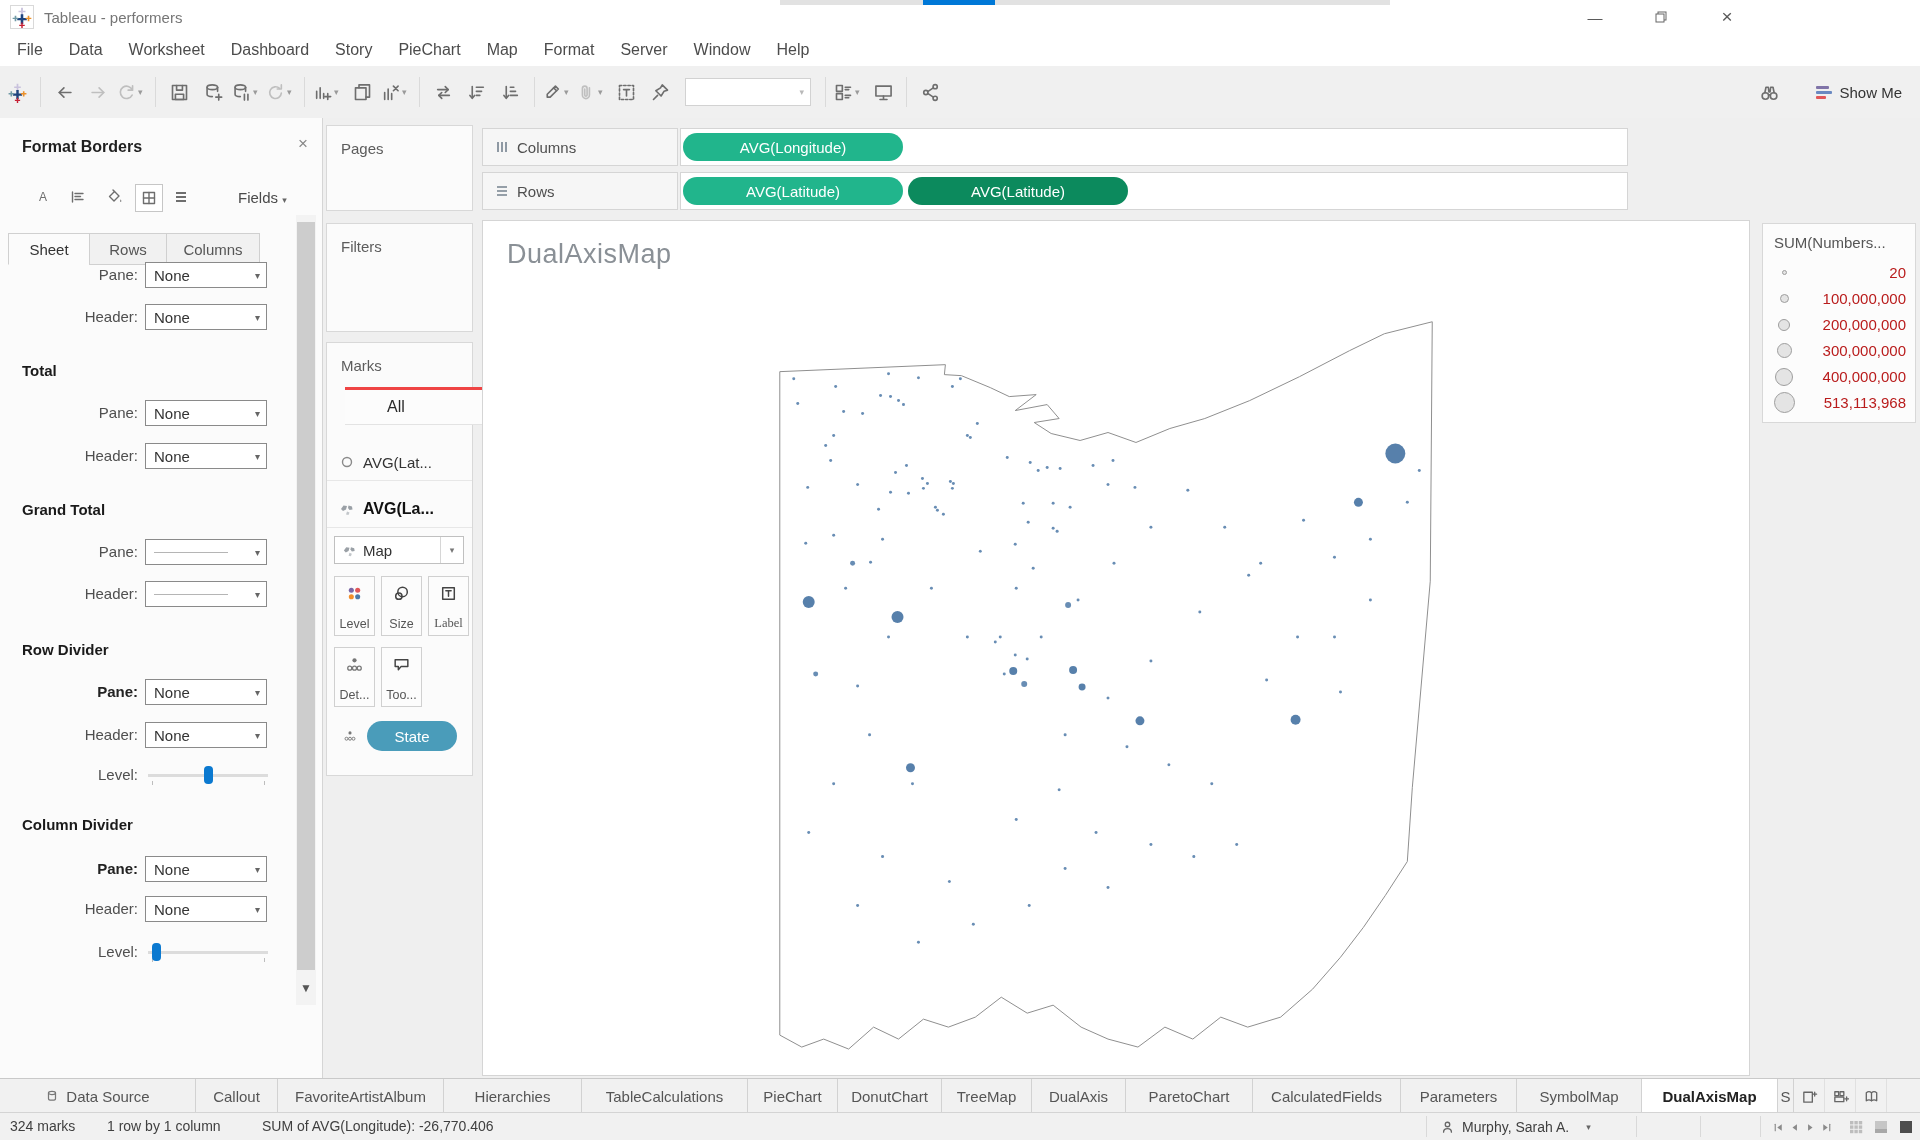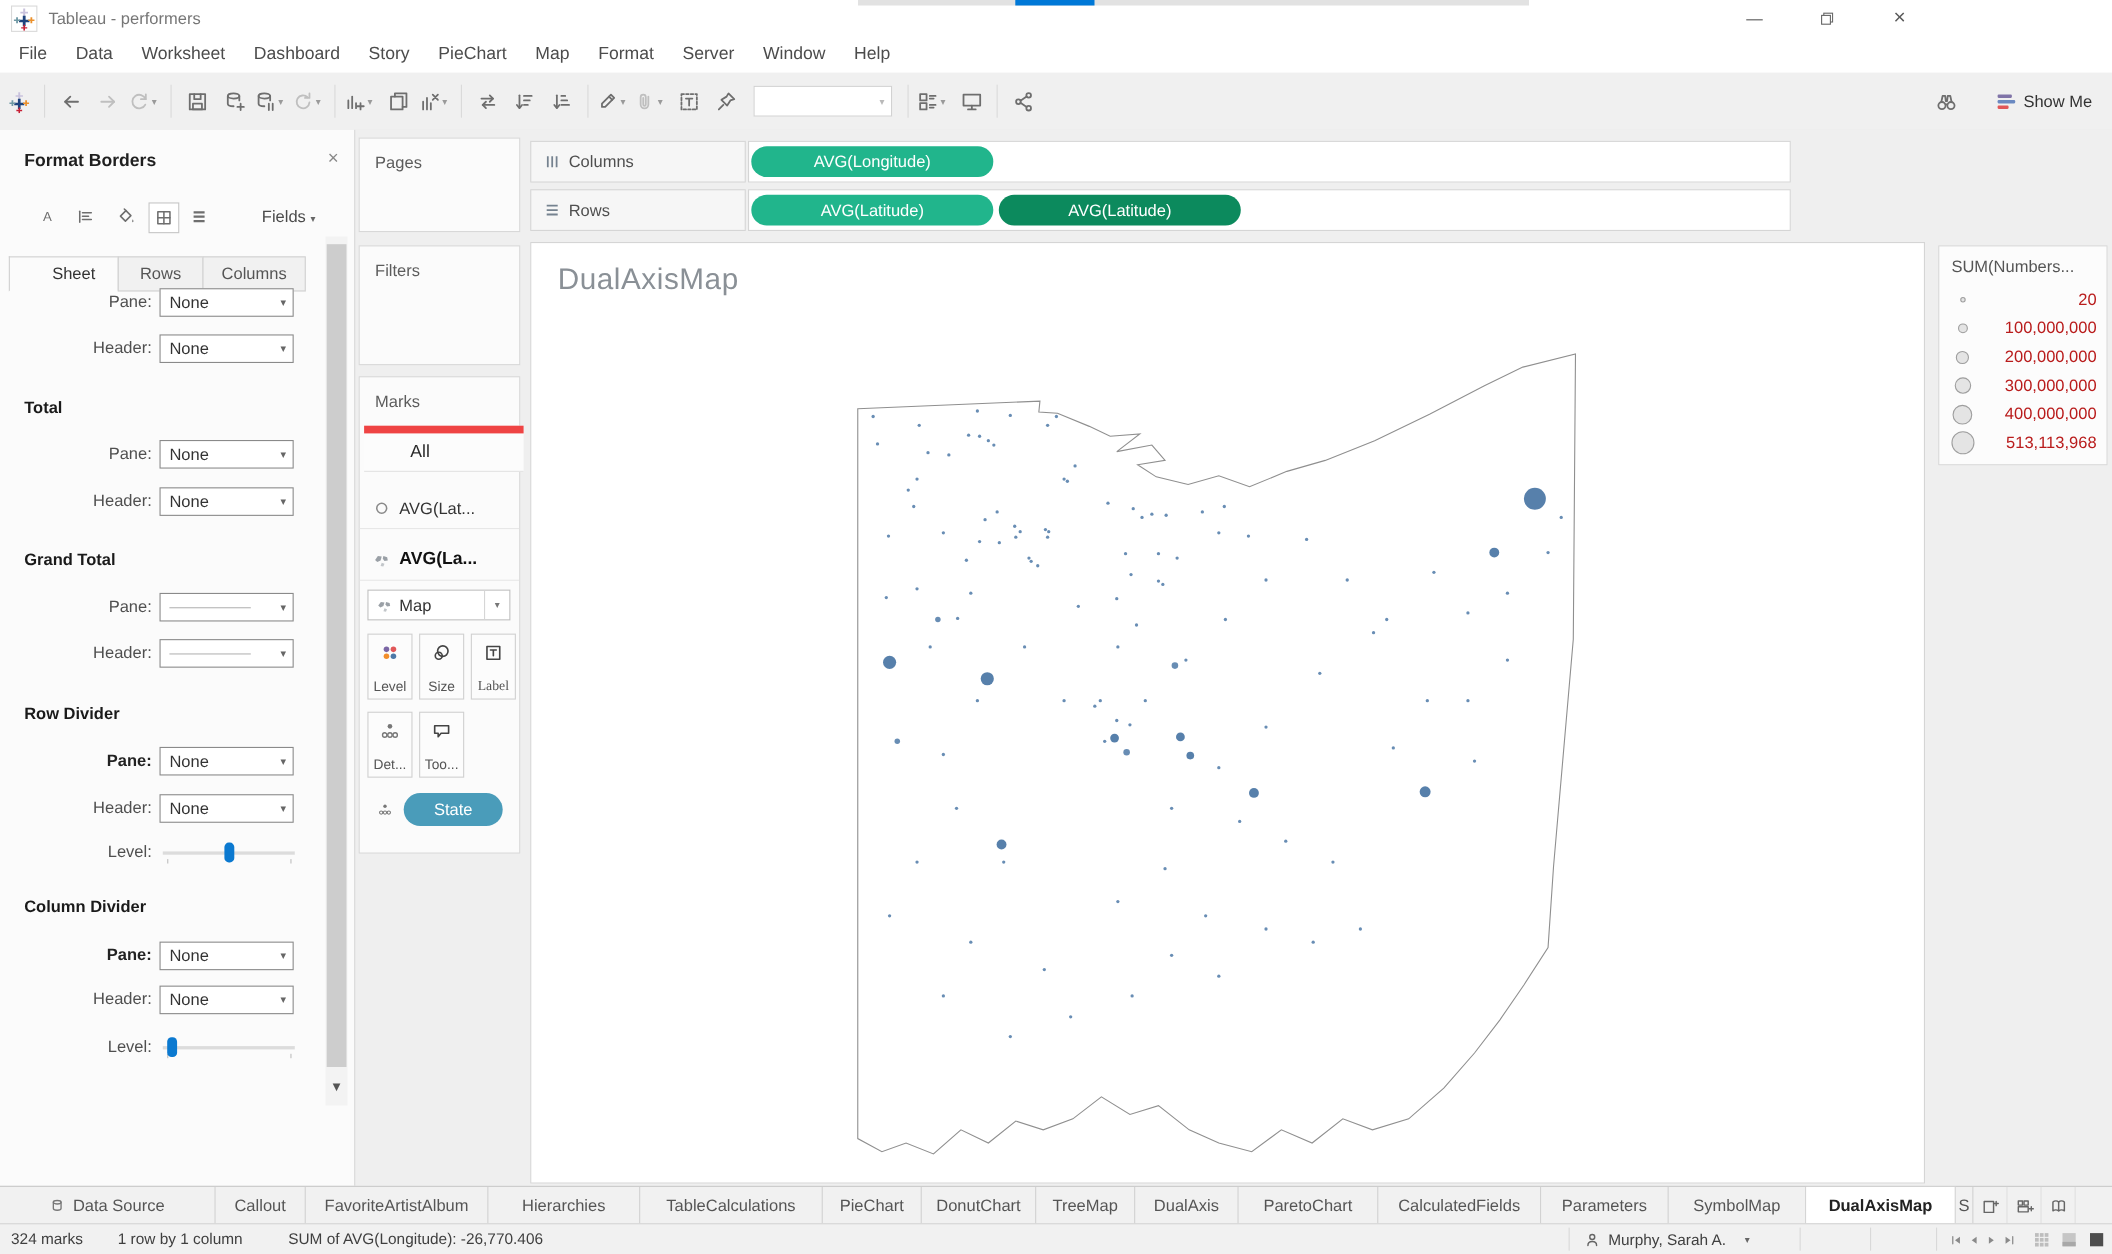--- a/index.html
+++ b/index.html
@@ -62,21 +62,21 @@
   .level-tick{position:absolute;top:7px;width:1px;height:4px;background:#bdbdbd}
   .fp-clear{position:absolute;left:28px;top:892px;width:267px;height:36px;background:#e9e9e9;border:1px solid #9f9f9f;display:flex;align-items:center;justify-content:center;color:#333;font-size:15px}
   .fp-scroll{position:absolute;left:296px;top:97px;width:20px;height:790px;background:#f3f3f3}
   .fp-thumb{position:absolute;left:1px;top:7px;width:18px;height:748px;background:#cdcdcd}
   .fp-chevron{position:absolute;left:0;top:762px;width:20px;height:22px;color:#555;font-size:12px;display:flex;align-items:center;justify-content:center}
 
   
   .cardscol{position:absolute;left:322px;top:0;width:158px;height:960px}
   .card{position:absolute;left:4px;width:147px;background:#fbfbfb;border:1px solid #d8d8d8;box-sizing:border-box}
   .card-label{position:absolute;left:14px;top:14px;color:#5c5c5c;font-size:15px}
-  .mk-all{position:absolute;left:4px;top:44px;width:100%;height:34px;border-top:7px solid #ef4444;border-bottom:1px solid #e3e3e3;display:flex;align-items:center;background:#fcfcfc}
+  .mk-all{position:absolute;left:18px;top:44px;width:100%;height:34px;border-top:3px solid #ef4444;border-bottom:1px solid #e3e3e3;display:flex;align-items:center;background:#fcfcfc}
   .mk-all span{margin-left:42px;font-size:16px;color:#2a2a2a}
   .mk-row{position:absolute;left:0;width:100%;height:36px;display:flex;align-items:center;border-bottom:1px solid #e7e7e7}
   .mk-row .mico{width:16px;height:16px;margin:0 8px 0 12px;color:#8a8a8a}
   .mk-row .mico svg{width:16px;height:16px}
   .mk-row .mtext{font-size:15px;color:#333}
   .mk-row.bold .mtext{font-weight:bold;color:#111;font-size:16px}
   .mk-dd{position:absolute;left:7px;top:193px;width:130px;height:28px;border:1px solid #c0c0c0;background:#fff;display:flex;align-items:center;box-sizing:border-box}
   .mk-dd .mico{width:15px;height:15px;margin:0 6px 0 7px}
   .mk-dd .ddtext{font-size:15px;color:#333;flex:1}
   .mk-dd .ddcaret{width:22px;height:100%;border-left:1px solid #d6d6d6;display:flex;align-items:center;justify-content:center;color:#777;font-size:9px}
@@ -388,21 +388,21 @@
             </svg>
           </div>
         <div class="fp-ic" style="left:168px" id="ic-lines">
             <svg viewBox="0 0 18 18" stroke="#6e6e6e" stroke-width="2">
               <path d="M4 5h10M4 9h10M4 13h10"></path>
             </svg>
           </div>
         <div class="fp-fields"><span>Fields</span> <span style="font-size:9px;color:#666">▾</span></div>
       </div>
       <div class="fp-tabs" id="fp-tabs">
-          <div class="fp-tab active" style="width: 80px; padding-left: 18px;">Sheet</div>
+          <div class="fp-tab active" style="width: 80px;">Sheet</div>
           <div class="fp-tab" style="width: 76px;">Rows</div>
           <div class="fp-tab" style="width: 92px;">Columns</div>
         </div>
       <div id="fp-sections">
           <div class="fp-row-label" style="top: 148px;">Pane:</div>
           <div class="fp-select" style="top: 144px;">
             <span>None</span>
             <span class="caret">▾</span>
           </div>
           <div class="fp-row-label" style="top: 190px;">Header:</div>

